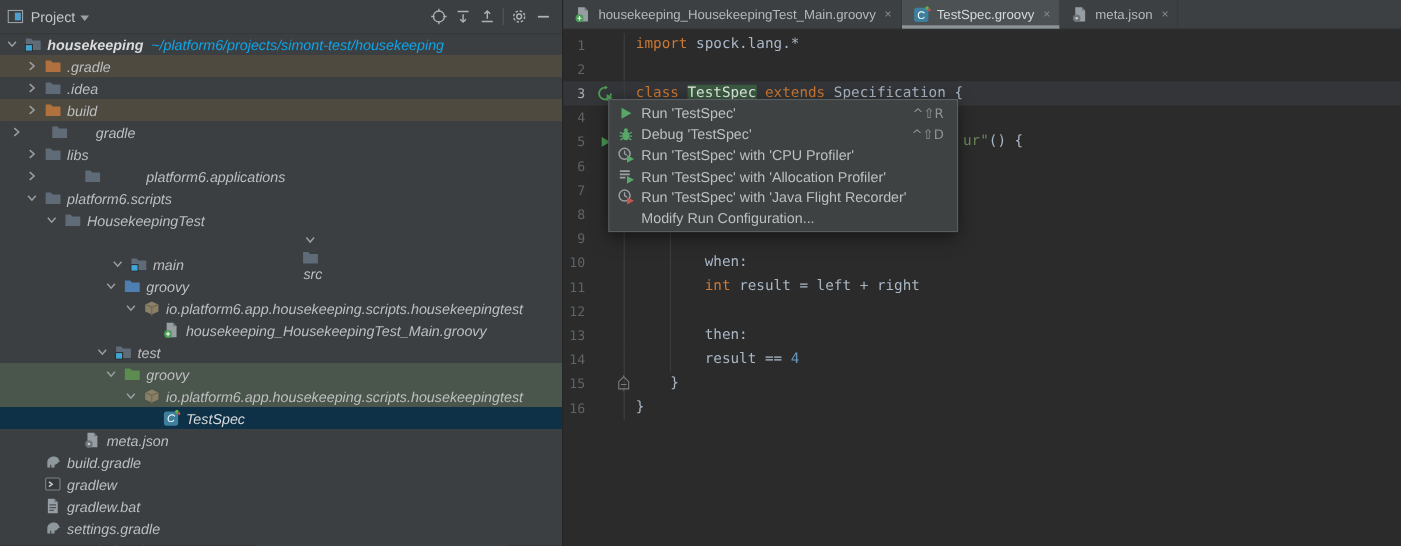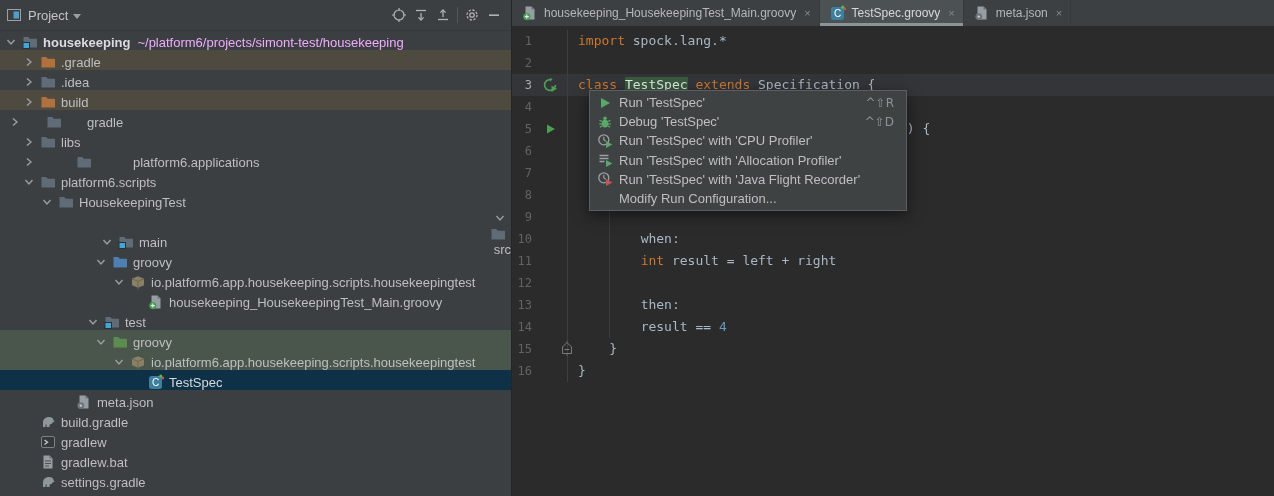--- a/index.html
+++ b/index.html
@@ -10,28 +10,28 @@
   }
   
   #project-panel{position:absolute;left:0;top:0;width:511px;height:496px;background:#3c3f41;overflow:hidden;}
   #panel-header{height:30px;display:flex;align-items:center;padding:0 6px;border-bottom:1px solid #353839;}
   #panel-header .title{color:#c2c4c6;font-size:13px;margin:0 5px 0 6px;}
   #panel-header .caret{width:0;height:0;border-left:4px solid transparent;border-right:4px solid transparent;border-top:5px solid #9da0a2;margin-top:2px;}
   #header-spacer{flex:1;}
   .hbtn{width:22px;height:22px;display:flex;align-items:center;justify-content:center;border-radius:3px;}
   .hsep{width:1px;height:16px;background:#55585a;margin:0 3px;}
   #tree{position:absolute;left:0;top:30px;right:0;}
-  .trow{height:20px;display:flex;align-items:flex-end;color:#bdbfc1;font-size:13px;white-space:nowrap;}
+  .trow{height:20px;display:flex;align-items:center;color:#bdbfc1;font-size:13px;white-space:nowrap;font-style:italic;}
   .trow .chev{width:18px;height:16px;display:flex;align-items:center;justify-content:center;flex:none;}
   .trow .ico{width:16px;height:16px;margin-right:5px;flex:none;}
   .trow.bg-excluded{background:#4e4a40;}
   .trow.bg-test{background:#4a564c;}
   .trow.bg-selected{background:#0e3147;color:#d7dadc;}
   .trow .lbl.bold{font-weight:bold;color:#dadbdc;}
-  .trow .suffix{color:#f0abfc;margin-left:7px;}
+  .trow .suffix{color:#0ea5e9;margin-left:7px;}
   
   #divider{position:absolute;left:511px;top:0;width:1px;height:496px;background:#232526;}
   #editor{position:absolute;left:512px;top:0;width:762px;height:496px;background:#2b2b2b;}
   #tabbar{height:26px;background:#3c4043;display:flex;align-items:stretch;border-bottom:1px solid #2a2c2d;}
   .tab{display:flex;align-items:center;padding:0 8px 0 10px;font-size:12px;color:#b5b7b9;position:relative;border-right:1px solid #363a3c;}
   .tab .ico{width:16px;height:16px;margin-right:6px;flex:none;}
   .tab .close{margin-left:8px;color:#85898b;font-size:11px;line-height:11px;}
   .tab.active{background:#4c5254;color:#d6d8d9;}
   .tab.active::after{content:"";position:absolute;left:0;right:0;bottom:0;height:3px;background:#8c9496;}
   #codearea{position:absolute;left:0;top:26px;right:0;bottom:0;padding-top:4px;}
@@ -42,21 +42,21 @@
   .gico{width:35px;display:flex;align-items:center;justify-content:center;flex:none;}
   .ctext{border-left:1px solid #3c3f41;padding-left:10px;flex:1;}
   .tk-k{color:#cc7832;}
   .tk-p{color:#a9b7c6;}
   .tk-s{color:#6a8759;}
   .tk-n{color:#6897bb;}
   .tk-hl{color:#e2e8e3;background:#3a5a40;border-radius:1px;}
   #indent-guide{position:absolute;left:97px;top:114px;width:1px;height:198px;background:#3a3d3f;}
   #fold-marker{position:absolute;left:49px;top:315px;width:12px;height:15px;}
   
-  #context-menu{position:absolute;left:553px;top:90px;width:318px;background:#3f4243;border:1px solid #5b5e60;box-shadow:0 4px 14px rgba(0,0,0,.5);z-index:50;box-sizing:border-box;padding:2px 0;margin-left:36px;}
+  #context-menu{position:absolute;left:553px;top:90px;width:318px;background:#3f4243;border:1px solid #5b5e60;box-shadow:0 4px 14px rgba(0,0,0,.5);z-index:50;box-sizing:border-box;padding:2px 0;}
   .mitem{height:19.2px;display:flex;align-items:center;padding:0 12px 0 7px;font-size:13px;color:#bdbfc1;}
   .mitem .ico{width:16px;height:16px;margin-right:6px;flex:none;}
   .mitem .shortcut{margin-left:auto;color:#8f9395;font-size:12px;font-family:"DejaVu Sans",sans-serif;}
   svg{display:block;}
 </style>
 </head>
 <body>
 
 <div id="project-panel">
   <div id="panel-header">

